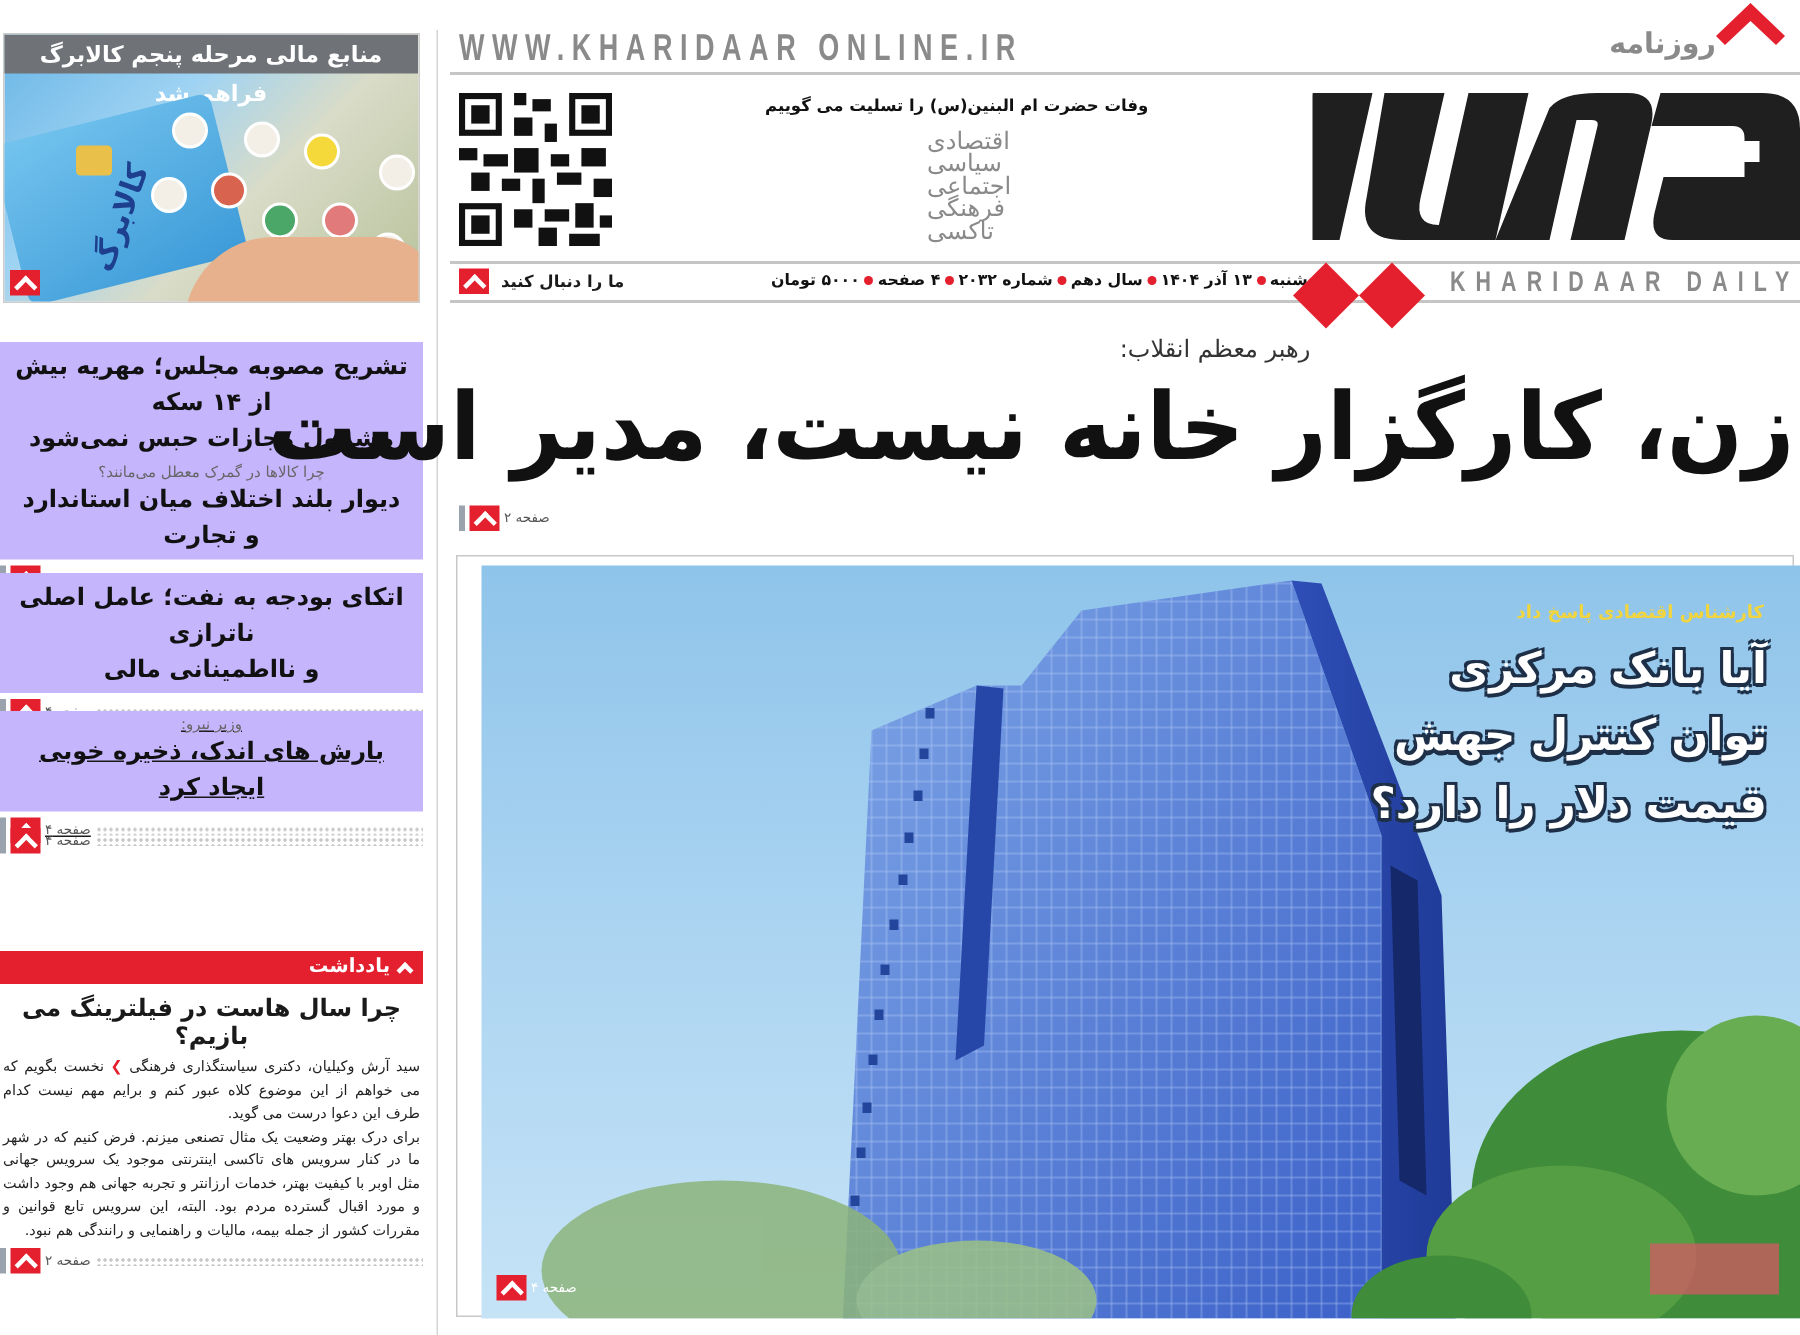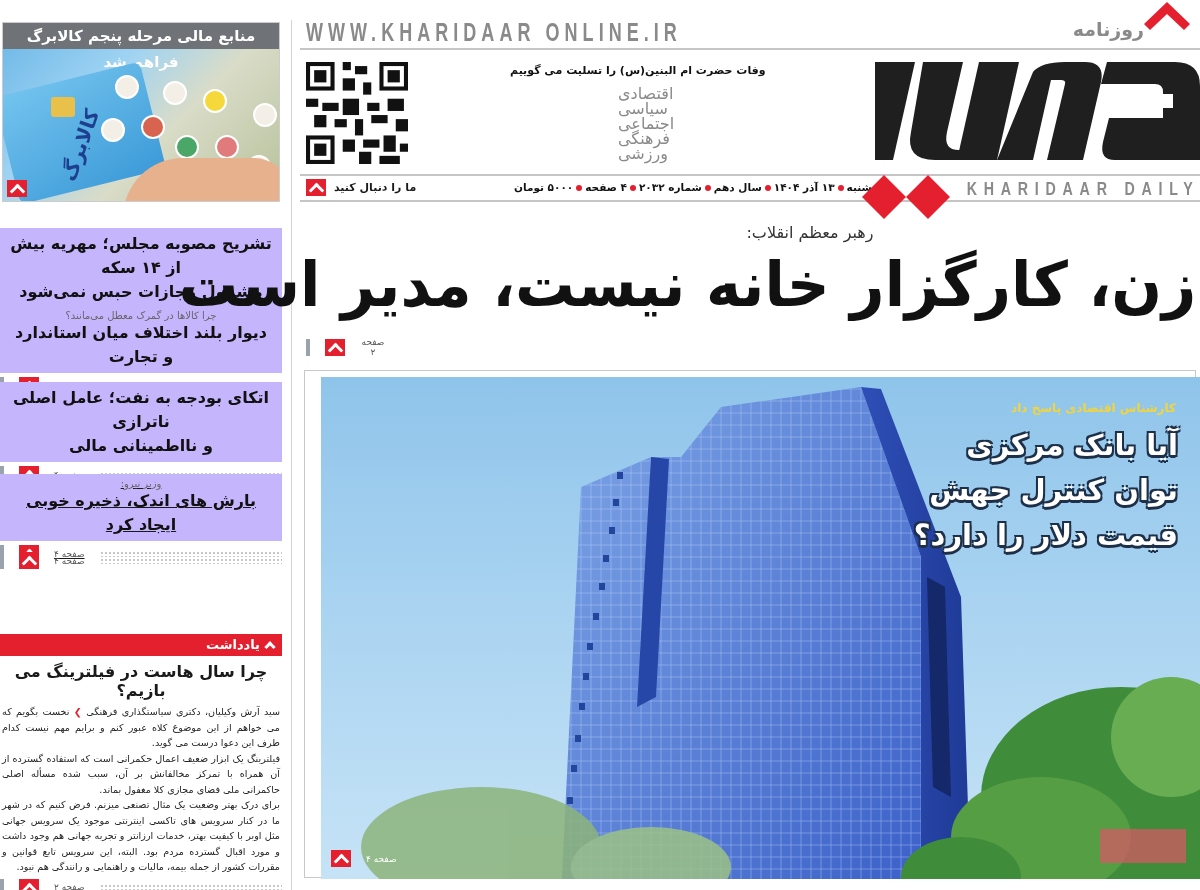--- a/index.html
+++ b/index.html
@@ -1,20 +1,20 @@
 <!DOCTYPE html>
 <html><head>
 <meta charset="utf-8">
 <style>
   * { box-sizing: border-box; margin: 0; padding: 0; }
   html, body { width: 1200px; height: 890px; overflow: hidden; background: #ffffff; }
   body { position: relative; font-family: "DejaVu Sans", sans-serif; color: #1a1a1a; }
 
   .red { color: #e5202e; }
-  .page-marker { display: flex; align-items: center; gap: 15px; direction: ltr; text-align: center; }
+  .page-marker { display: flex; align-items: center; gap: 3px; direction: ltr; }
   .marker-box { width: 20px; height: 17px; background: #e5202e; position: relative; flex: none; }
   .marker-box::after { content: ""; position: absolute; left: 5px; top: 6px; width: 8px; height: 8px;
     border-left: 3px solid #fff; border-top: 3px solid #fff; transform: rotate(45deg); }
   .marker-label { font-size: 9px; color: #555; direction: rtl; }
   .dotted { flex: 1; height: 6px; background-image: radial-gradient(#c8c8c8 1px, transparent 1.2px); background-size: 4px 4px; }
   .marker-bar { width: 4px; height: 17px; background: #9aa3ad; flex: none; }
 
   
   #left-col { position: absolute; left: 0; top: 0; width: 282px; height: 866px; direction: rtl; }
   #promo { position: absolute; left: 2px; top: 22px; width: 278px; height: 180px; background: linear-gradient(135deg,#6ab6e6 0%,#9fd3f3 35%,#d9dcc8 60%,#b7c19a 100%); overflow: hidden; border: 1px solid #ccc; }
@@ -163,21 +163,20 @@
   </div>
 
   <div id="yaddasht">
     <div class="bar">
       <span class="chev"></span>
       <span>یادداشت</span>
     </div>
     <div class="title">چرا سال هاست در فیلترینگ می بازیم؟</div>
     <div class="body">
       <p><span class="author">سید آرش وکیلیان، دکتری سیاستگذاری فرهنگی</span><span class="red"> ❯ </span><span>نخست بگویم که می خواهم از این موضوع کلاه عبور کنم و برایم مهم نیست کدام طرف این دعوا درست می گوید.</span></p>
-      <p>فیلترینگ یک ابزار ضعیف اعمال حکمرانی است که استفاده گسترده از آن همراه با تمرکز مخالفانش بر آن، سبب شده مسأله اصلی حاکمرانی ملی فضای مجازی کلا مغفول بماند.</p>
       <p>برای درک بهتر وضعیت یک مثال تصنعی میزنم. فرض کنیم که در شهر ما در کنار سرویس های تاکسی اینترنتی موجود یک سرویس جهانی مثل اوبر با کیفیت بهتر، خدمات ارزانتر و تجربه جهانی هم وجود داشت و مورد اقبال گسترده مردم بود. البته، این سرویس تابع قوانین و مقررات کشور از جمله بیمه، مالیات و راهنمایی و رانندگی هم نبود.</p>
     </div>
     <div class="page-marker">
       <span class="marker-bar"></span>
       <span class="marker-box"></span>
       <span class="marker-label">صفحه ۲</span>
       <span class="dotted"></span>
     </div>
   </div>
 </div>
@@ -233,21 +232,21 @@
     <rect x="18" y="23" width="5" height="2" fill="#111"></rect>
       <rect x="23" y="20" width="2" height="2" fill="#111"></rect>
   </svg>
 
   <div id="condolence">وفات حضرت ام البنین(س) را تسلیت می گوییم</div>
   <div id="sections">
     <div>اقتصادی</div>
     <div>سیاسی</div>
     <div>اجتماعی</div>
     <div>فرهنگی</div>
-    <div>ورزشی</div>
+    <div>تاکسی</div>
   </div>
 
   <div class="rule" style="left:0;top:174px;width:900px;"></div>
   <div class="rule" style="left:0;top:200px;width:900px;"></div>
 
   <div id="follow">
     <span class="marker-box"></span>
     <span class="txt">ما را دنبال کنید</span>
   </div>
 

